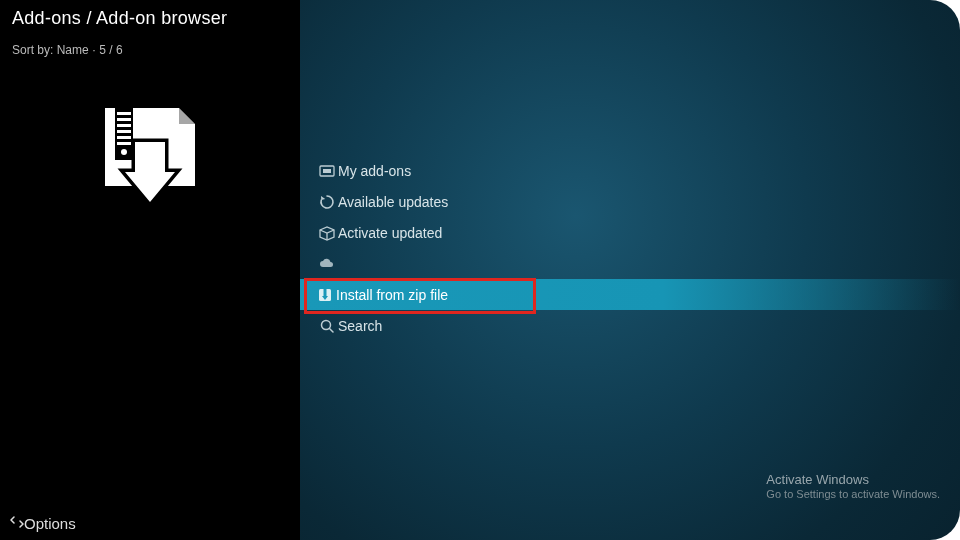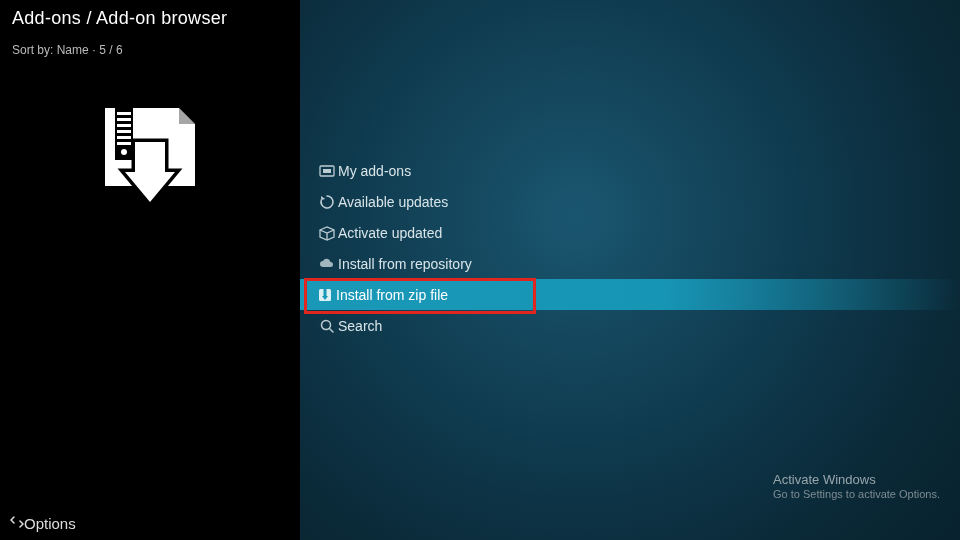--- a/index.html
+++ b/index.html
@@ -3,20 +3,21 @@
 <meta charset="utf-8">
 <style>
 * { margin: 0; padding: 0; box-sizing: border-box; }
 html, body { width: 960px; height: 540px; overflow: hidden; font-family: Arial, sans-serif; }
 .screen {
   width: 960px; height: 540px;
   display: flex;
   background: radial-gradient(circle at 60% 40%, #1a5670 0%, #0f3a4e 35%, #0a2836 60%, #061a24 100%);
   position: relative;
   color: #e8e8e8;
+  border-radius: 30px;
 }
 .sidebar {
   width: 300px; height: 540px;
   background: #000;
   position: relative;
   padding: 8px 12px;
 }
 .breadcrumb { font-size: 18px; font-weight: 400; color: #fff; letter-spacing: 0.3px; }
 .sort-line { font-size: 12px; color: #bbb; margin-top: 14px; }
 .zip-icon-wrap { margin-top: 45px; margin-left: 45px; }
@@ -130,21 +131,20 @@
         </span>
         <span>Activate updated</span>
       </div>
 
       <div class="menu-item">
         <span class="micon">
           <svg viewBox="0 0 18 18">
               <path d="M5 12 a3 3 0 0 1 0-6 a4 4 0 0 1 7.5 1 a2.5 2.5 0 0 1 0 5 Z" fill="#cfdde2" opacity="0.85"></path>
             </svg>
         </span>
-        <span>Install from repository</span>
       </div>
 
       <div class="menu-item selected">
         <span class="micon">
           <svg viewBox="0 0 18 18">
               <rect x="3" y="3" width="12" height="12" rx="1.5" fill="#fff" opacity="0.95"></rect>
               <rect x="7.5" y="3" width="3" height="7" fill="#1998b8"></rect>
               <path d="M6 10 h6 l-3 4 Z" fill="#1998b8"></path>
             </svg>
         </span>
@@ -158,18 +158,18 @@
               <line x1="11.5" y1="11.5" x2="15" y2="15" stroke="#cfdde2" stroke-width="1.5" stroke-linecap="round"></line>
             </svg>
         </span>
         <span>Search</span>
       </div>
 
     </div>
 
     <div class="activate">
       <div>Activate Windows</div>
-      <div class="sub">Go to Settings to activate Options.</div>
+      <div class="sub">Go to Settings to activate Windows.</div>
     </div>
   </div>
 
   <div class="highlight-box"></div>
 </div>
 
 </body></html>

